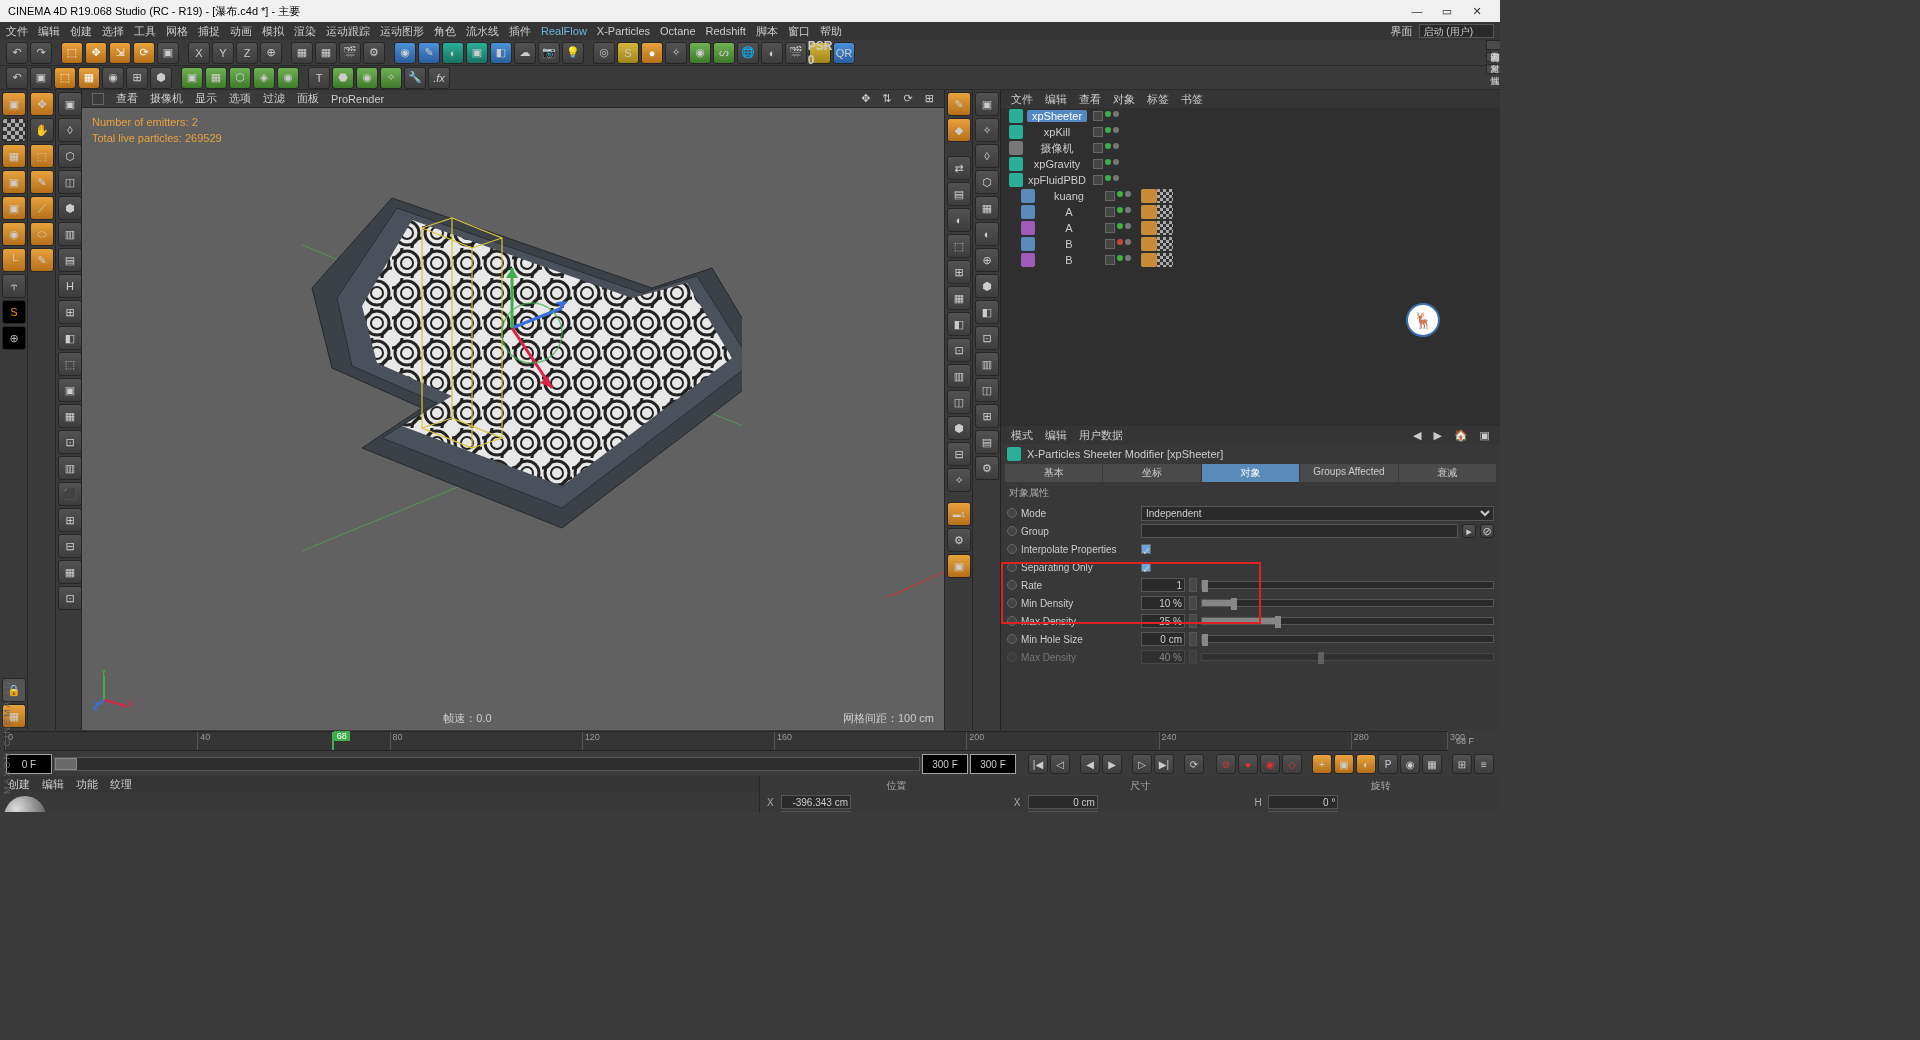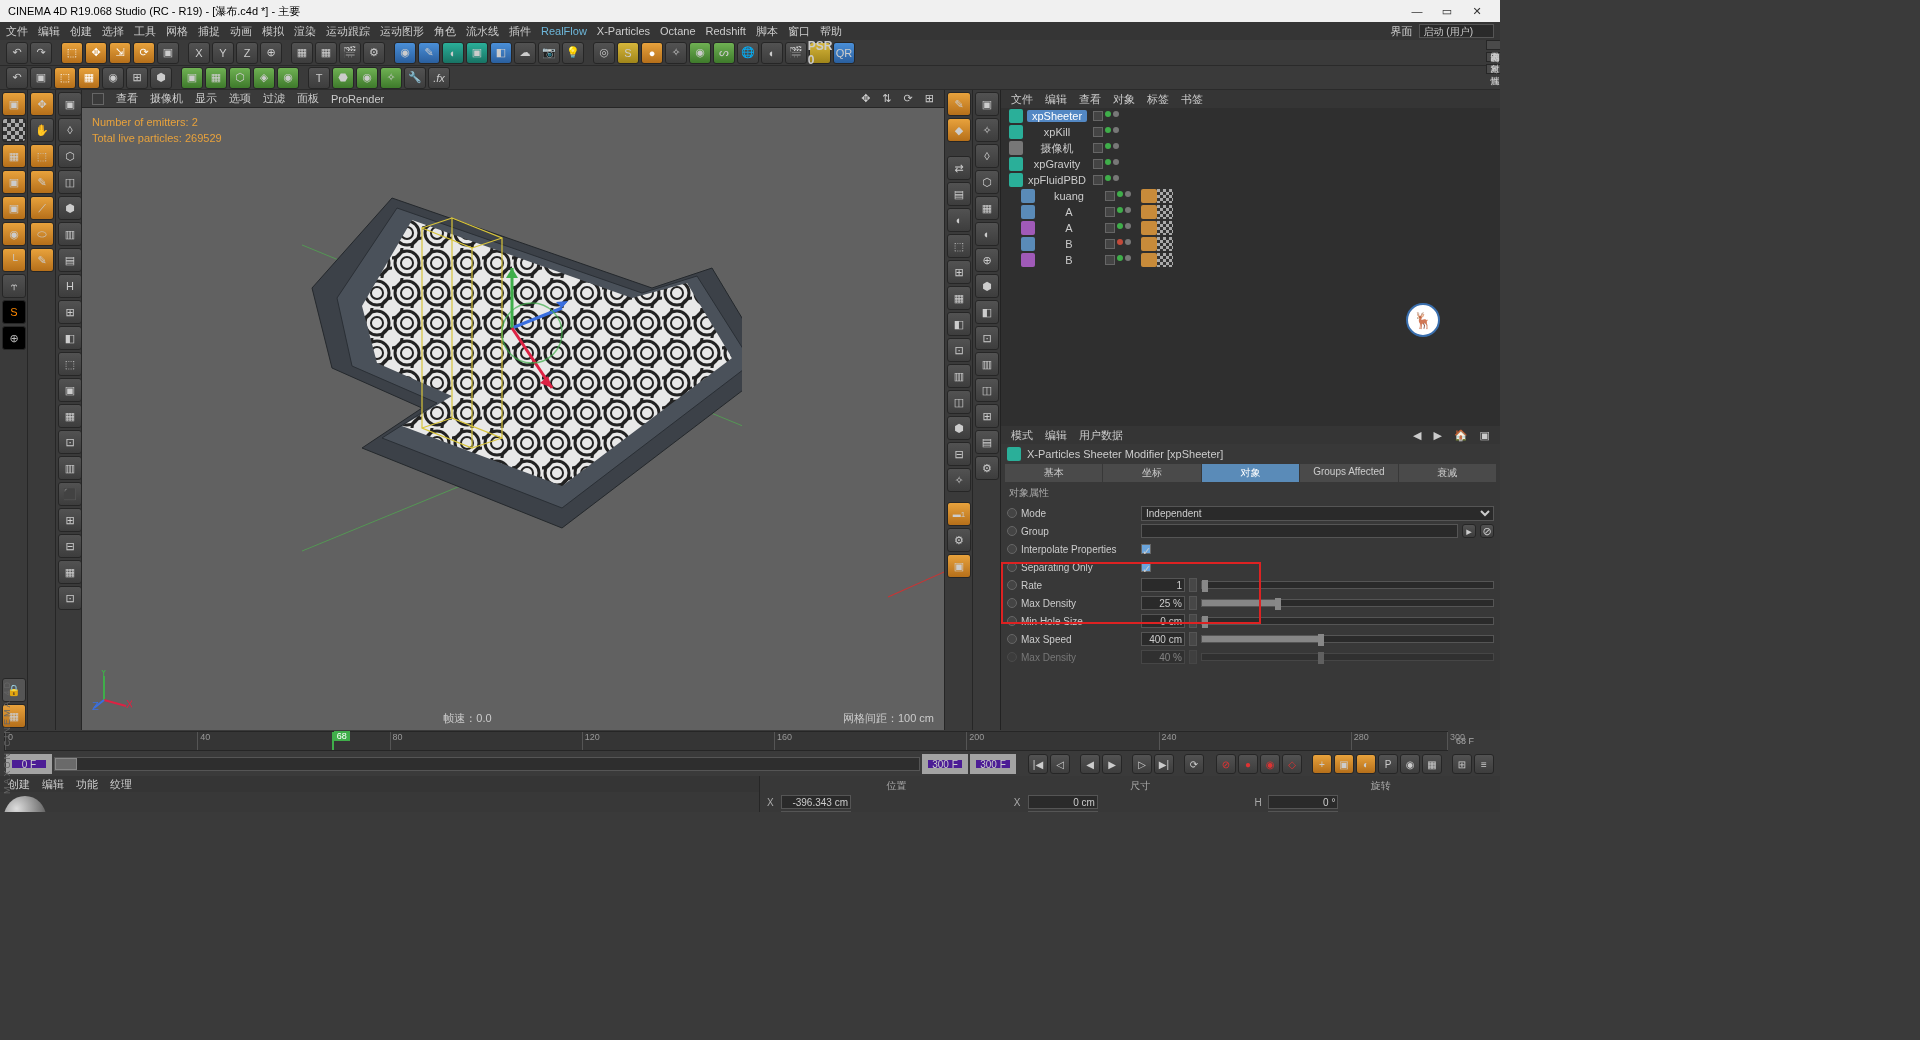--- a/index.html
+++ b/index.html
@@ -82,21 +82,21 @@
 
 
 .tl { height: 22px; background: #3a3a3a; display: flex; align-items: center; }
 .tl-ruler { flex:1; height: 20px; background: #353535; position: relative; border:1px solid #262626; margin: 0 4px; }
 .tl-ruler .tick { position:absolute; top:0; height:100%; border-left:1px solid #555; font-size:9px; color:#999; padding-left:2px; }
 .tl-ruler .cursor { position:absolute; top:0; height:100%; width:2px; background:#3fae4a; }
 .tl-ruler .cursor .lbl { position:absolute; top:-1px; left:2px; background:#3fae4a; color:#fff; padding:0 3px; font-size:9px; }
 .tl-side { width: 48px; font-size:9px; color:#aaa; padding:0 4px; }
 
 .tl2 { height: 24px; background: #3a3a3a; display: flex; align-items: center; gap: 2px; padding: 0 6px; }
-.tl2 input { width: 46px; height:20px; background:#4c1d95; border:6px solid #a3a3a3; color:#ccc; font-size:10px; text-align:center; }
+.tl2 input { width: 46px; height:20px; background:#000000; border:1px solid #a3a3a3; color:#ccc; font-size:10px; text-align:center; }
 .scrub { flex:1; height:14px; background:#2e2e2e; border:1px solid #555; position:relative; }
 .scrub .th { position:absolute; left:0; width:22px; height:100%; background:#6a6a6a; border:1px solid #888; }
 .pbtn { width:20px; height:20px; background:linear-gradient(#525252,#3d3d3d); border:1px solid #262626; border-radius:3px; display:flex;align-items:center;justify-content:center; font-size:10px;}
 .redline { position:absolute; border-top:1px solid #c33; }
 
 
 .bstrip { height: 60px; background: #383838; display: flex; }
 .mat { width: 760px; border-right:1px solid #262626; }
 .mat-head { height:16px; background:#353535; display:flex; gap:12px; padding:0 8px; font-size:10px; align-items:center;}
 .mat-body { display:flex; padding:4px; gap:6px; }
@@ -578,45 +578,45 @@
             <span class="rad"></span>
             <span class="lbl">Rate</span>
             <input class="val" value="1" style="">
             <span class="spin"></span>
             <div class="slider">
               <div class="knob" style="left:0;"></div>
             </div>
           </div>
         <div class="prop">
             <span class="rad"></span>
+            <span class="lbl">Min Density</span>
+            <input class="val" value="10 %" style="">
+            <span class="spin"></span>
+            <div class="slider">
+              <div class="fill" style="width:10%"></div>
+              <div class="knob" style="left:10%"></div>
+            </div>
+          </div>
+        <div class="prop">
+            <span class="rad"></span>
             <span class="lbl">Max Density</span>
             <input class="val" value="25 %" style="">
             <span class="spin"></span>
             <div class="slider">
               <div class="fill" style="width:25%"></div>
               <div class="knob" style="left:25%"></div>
             </div>
           </div>
         <div class="prop">
             <span class="rad"></span>
             <span class="lbl">Min Hole Size</span>
             <input class="val" value="0 cm" style="">
             <span class="spin"></span>
             <div class="slider">
               <div class="knob" style="left:0"></div>
-            </div>
-          </div>
-        <div class="prop">
-            <span class="rad"></span>
-            <span class="lbl">Max Speed</span>
-            <input class="val" value="400 cm" style="">
-            <span class="spin"></span>
-            <div class="slider">
-              <div class="fill" style="width:40%"></div>
-              <div class="knob" style="left:40%"></div>
             </div>
           </div>
         <div class="prop">
             <span class="rad" style="opacity:.4"></span>
             <span class="lbl dim">Max Density</span>
             <input class="val" disabled="" style="opacity: 0.5;" value="40 %">
             <span class="spin" style="opacity:.5"></span>
             <div class="slider" style="opacity:.5">
               <div class="knob" style="left:40%"></div>
             </div>

